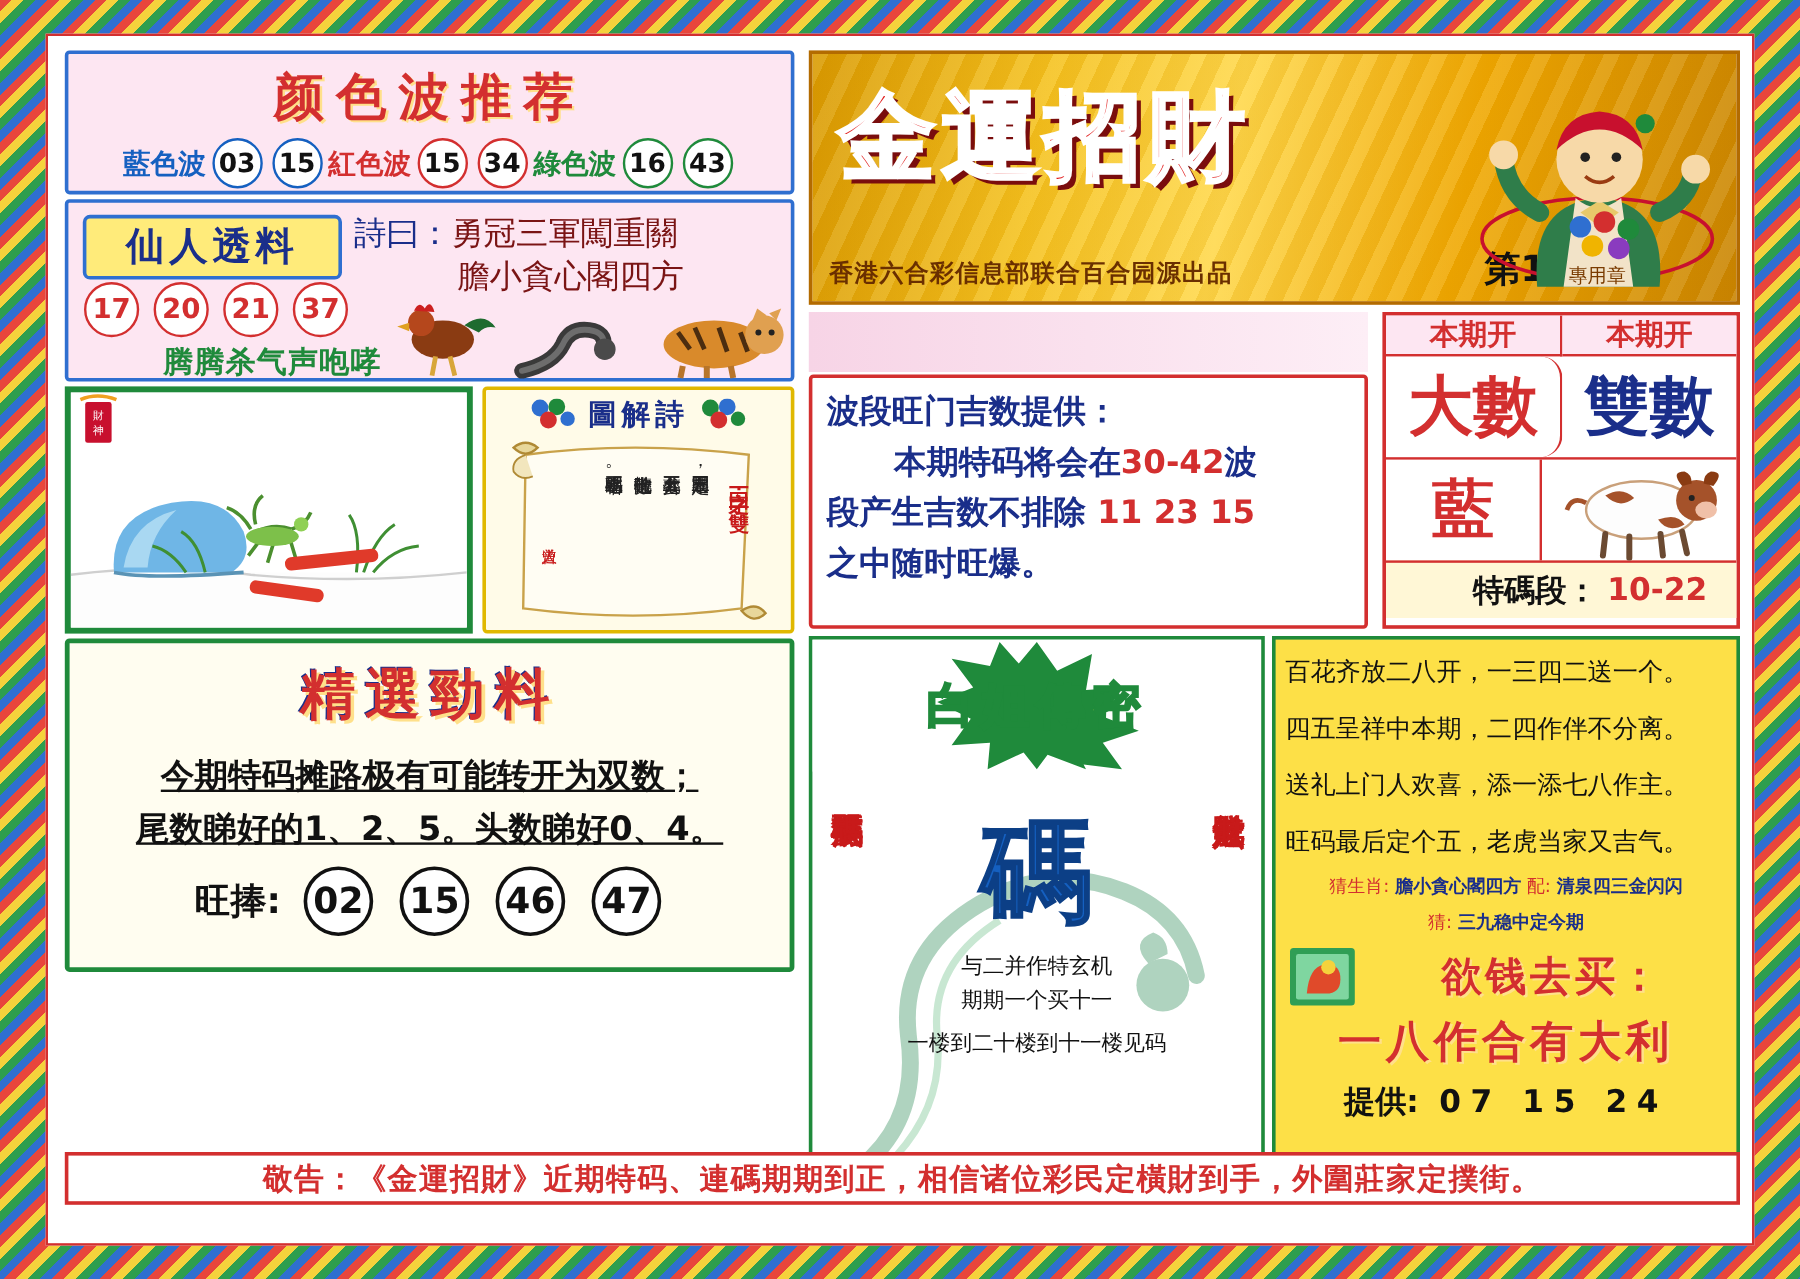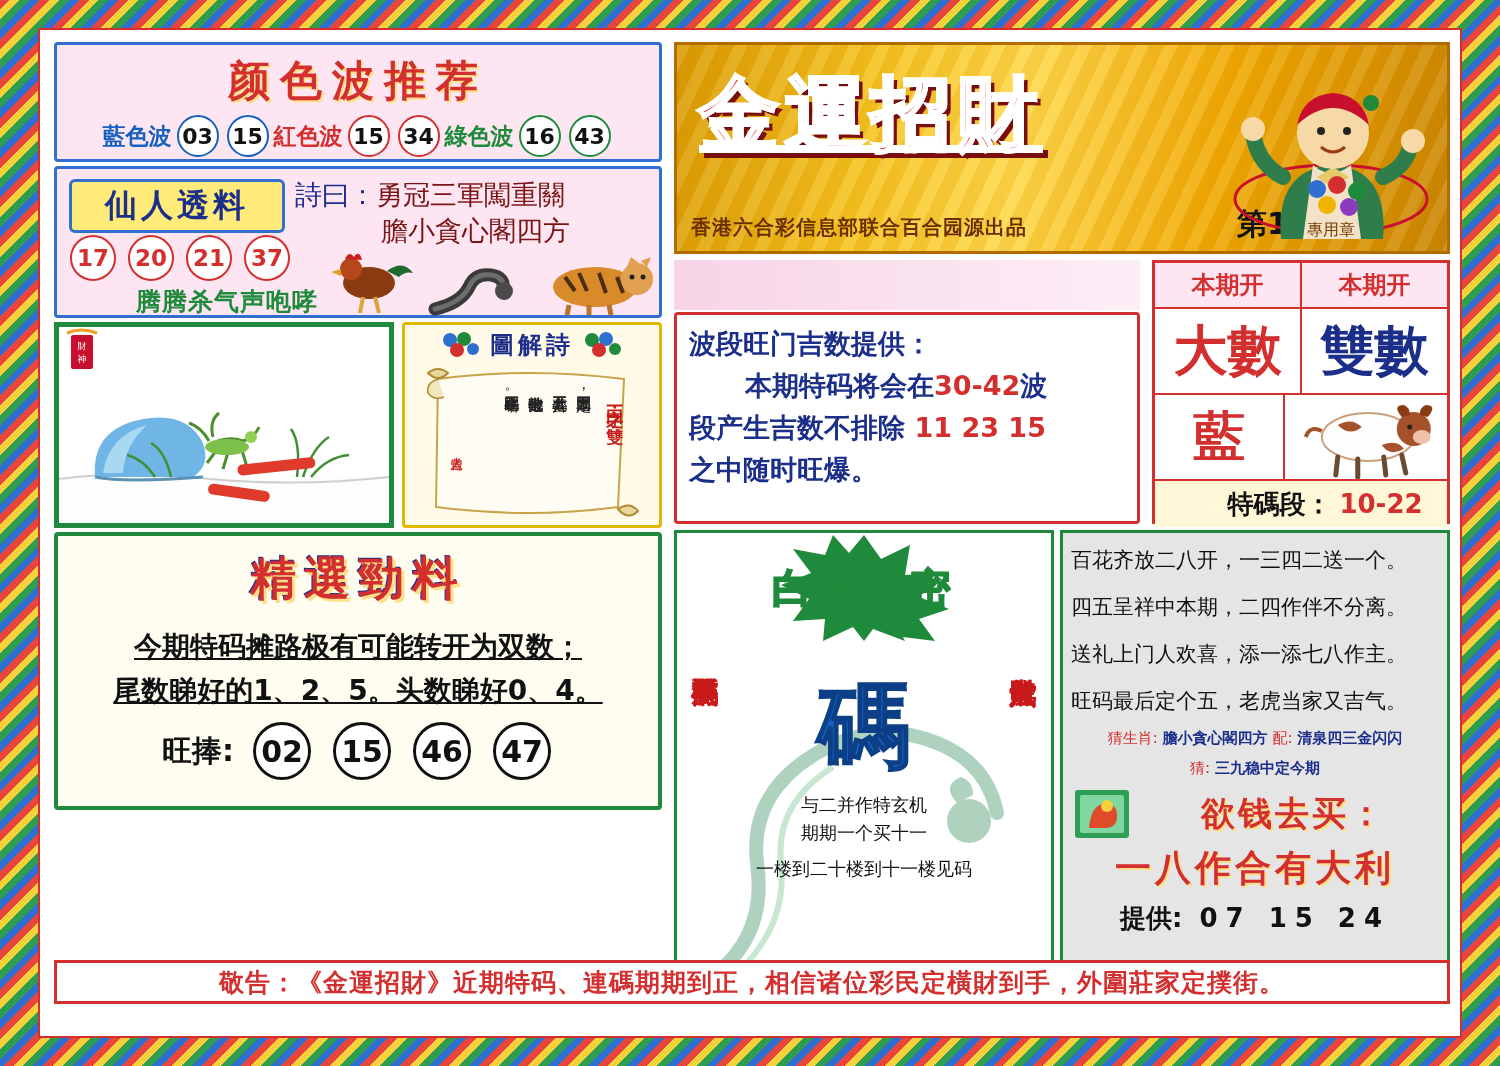--- a/index.html
+++ b/index.html
@@ -122,21 +122,20 @@
     background:repeating-linear-gradient(115deg, rgba(255,255,255,.20) 0 12px, rgba(180,110,0,.18) 12px 26px);
     opacity:.55;
   }
   #banner .btitle{
     position:absolute;left:22px;top:16px;
     font-size:80px;font-weight:bold;letter-spacing:6px;
     color:#e01b1b;
     -webkit-text-stroke:3px #fff;
     text-shadow:5px 5px 0 #7a0d0d;
     font-family:"DejaVu Sans",sans-serif;
-    text-decoration:underline;
   }
   #banner .bsub{
     position:absolute;left:14px;bottom:10px;font-size:20px;font-weight:bold;color:#6a2f00;letter-spacing:1px;
   }
   #banner .issue{
     position:absolute;left:560px;bottom:6px;font-size:30px;font-weight:bold;color:#111;
   }
   #banner .mascot{
     position:absolute;right:6px;top:4px;width:220px;height:200px;
   }
@@ -151,30 +150,30 @@
   }
   #boduan .btxt{
     padding:8px 10px 0 12px;font-size:27px;line-height:1.55;color:#1a2e8a;font-weight:bold;
   }
   #boduan .hi{color:#d32f2f;}
 
   #kai{
     left:1112px;top:230px;width:298px;height:264px;
     border:3px solid #d32f2f;background:#fff;
   }
-  #kai .hdr{display:flex;height:46px;}
+  #kai .hdr{display:flex;height:34px;}
   #kai .hdr div{
     flex:1;display:flex;align-items:center;justify-content:center;
     font-size:24px;font-weight:bold;color:#d32f2f;background:#fde6f2;border-bottom:2px solid #d32f2f;
   }
   #kai .hdr div:first-child{border-right:2px solid #d32f2f;}
   #kai .big{display:flex;height:84px;}
   #kai .big div{
     flex:1;display:flex;align-items:center;justify-content:center;
-    font-size:54px;font-weight:bold;color:#1a2e8a;
+    font-size:54px;font-weight:bold;color:#1a2e8a;border-radius:18px;
   }
   #kai .big div:first-child{border-right:2px solid #d32f2f;color:#d32f2f;}
   #kai .mid{display:flex;height:84px;border-top:2px solid #d32f2f;}
   #kai .mid .lan{
     width:44%;display:flex;align-items:center;justify-content:center;
     font-size:52px;font-weight:bold;color:#d32f2f;border-right:2px solid #d32f2f;
   }
   #kai .mid .cow{flex:1;position:relative;}
   #kai .foot{
     height:46px;border-top:2px solid #d32f2f;display:flex;align-items:center;justify-content:center;
@@ -202,21 +201,21 @@
     position:absolute;left:50%;transform:translateX(-50%);top:22px;
     font-size:92px;font-weight:bold;color:#1560c0;
     -webkit-text-stroke:2px #0c3f86;
   }
   #baijie .sub1{position:absolute;left:0;right:0;top:150px;text-align:center;font-size:18px;color:#111;}
   #baijie .sub2{position:absolute;left:0;right:0;top:178px;text-align:center;font-size:18px;color:#111;}
   #baijie .sub3{position:absolute;left:0;right:0;top:214px;text-align:center;font-size:18px;color:#111;}
 
   #poemright{
     left:1020px;top:500px;width:390px;height:464px;
-    border:3px solid #1f8a3b;background:#e5e5e5;
+    border:3px solid #1f8a3b;background:#fde047;
   }
   #poemright .pl{
     font-size:21px;color:#111;line-height:1.85;padding:0 8px;margin-top:8px;
     font-family:"DejaVu Serif","Liberation Serif",serif;
   }
   #poemright .small{font-size:15px;color:#d32f2f;text-align:center;line-height:1.6;margin-top:6px;}
   #poemright .small b{color:#1a2e8a;}
   #poemright .qian{
     text-align:center;font-size:34px;font-weight:bold;color:#d32f2f;margin-top:4px;letter-spacing:3px;
     text-shadow:2px 2px 0 #ffe08a;

